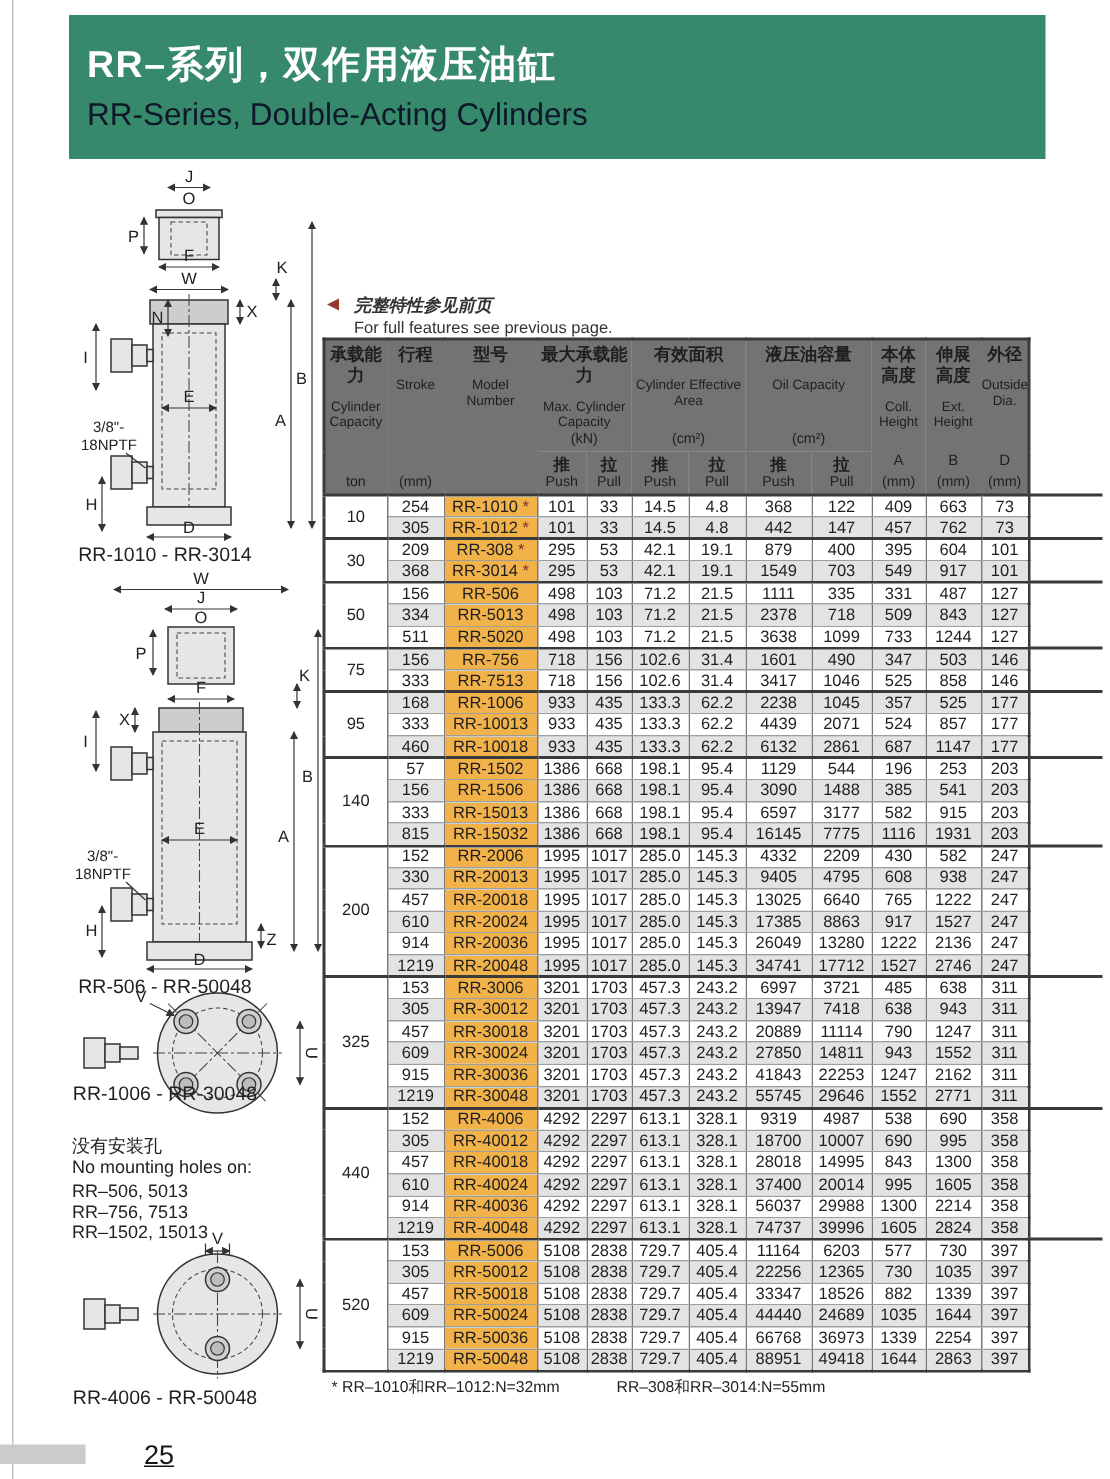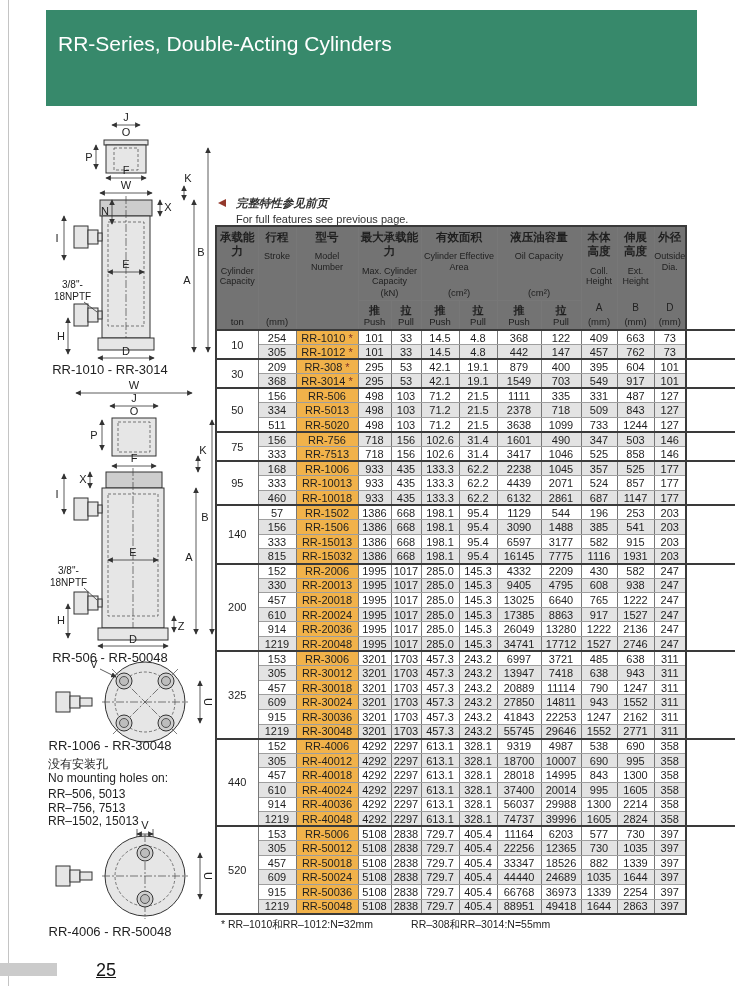--- a/index.html
+++ b/index.html
@@ -3,21 +3,21 @@
 <meta charset="utf-8">
 <style>
   * { margin:0; padding:0; box-sizing:border-box; }
   body { background:#fff; font-family:"Liberation Sans", sans-serif; color:#1f1f1f; }
   .page { position:relative; width:740px; height:986px; background:#fff; overflow:hidden; }
   .left-rule { position:absolute; left:8px; top:0; width:1px; height:986px; background:#c4c4c4; }
 
   
   .banner { position:absolute; left:46px; top:10px; width:651px; height:96px; background:#37896B; padding:16px 0 0 12px; }
   .banner .zh { font-size:25px; font-weight:bold; color:#ffffff; letter-spacing:1px; }
-  .banner .en { font-size:21px; color:#ffffff; margin-top:6px; }
+  .banner .en { font-size:21px; color:#0f172a; margin-top:6px; }
 
   
   .left-pane { position:absolute; left:8px; top:110px; width:207px; height:876px; }
   .left-pane svg { position:absolute; overflow:visible; }
   .dcaption { position:absolute; left:22px; width:160px; text-align:center; font-size:13px; color:#222; }
   .noholes { position:absolute; left:40px; top:648px; font-size:12px; line-height:13.5px; color:#222; }
   .noholes .items { margin-top:3px; }
 
   svg .shp { fill:#E6E6E6; stroke:#333; stroke-width:1; }
   svg .cap { fill:#CDCDCD; stroke:#333; stroke-width:1; }
@@ -78,20 +78,21 @@
 
   <svg width="0" height="0" style="position:absolute">
     <defs>
       <marker id="arr" viewBox="0 0 8 8" refX="7" refY="4" markerWidth="7" markerHeight="7" orient="auto-start-reverse">
         <path d="M0,0 L8,4 L0,8 z" fill="#333"></path>
       </marker>
     </defs>
   </svg>
 
   <div class="banner">
+    <div class="zh">RR–系列，双作用液压油缸</div>
     <div class="en">RR-Series, Double-Acting Cylinders</div>
   </div>
 
   <div class="left-pane">
 
     <svg style="left:40px; top:2px;" width="170" height="248" viewBox="0 0 170 248">
       <text class="lbl" x="78" y="9" text-anchor="middle">J</text>
       <line class="dim" x1="64" y1="13" x2="92" y2="13" marker-start="url(#arr)" marker-end="url(#arr)"></line>
       <text class="lbl" x="78" y="24" text-anchor="middle">O</text>
       <rect class="shp" x="56" y="28" width="44" height="5"></rect>
@@ -200,21 +201,21 @@
       <circle class="hole" cx="116" cy="67" r="8"></circle>
         <circle class="holein" cx="116" cy="67" r="4.5"></circle>
       <rect class="shp" x="6" y="36" width="14" height="20"></rect>
       <rect class="shp" x="20" y="40" width="10" height="12"></rect>
       <rect class="shp" x="30" y="42" width="12" height="8"></rect>
       <text class="lbl" x="44" y="12" text-anchor="middle">V</text>
       <line class="dim" x1="50" y1="13" x2="66" y2="21" marker-end="url(#arr)"></line>
       <line class="dim" x1="150" y1="25" x2="150" y2="67" marker-start="url(#arr)" marker-end="url(#arr)"></line>
       <text class="lbl" x="157" y="49" text-anchor="middle" transform="rotate(90 157 46)">U</text>
     </svg>
-    <div class="dcaption" style="top:628px;">RR-1006 - RR-30048</div>
+    <div class="dcaption" style="top:611px;">RR-1006 - RR-30048</div>
 
     <div class="noholes">
       <div>没有安装孔</div>
       <div>No mounting holes on:</div>
       <div class="items">
         <div>RR–506, 5013</div>
         <div>RR–756, 7513</div>
         <div>RR–1502, 15013</div>
       </div>
     </div>

